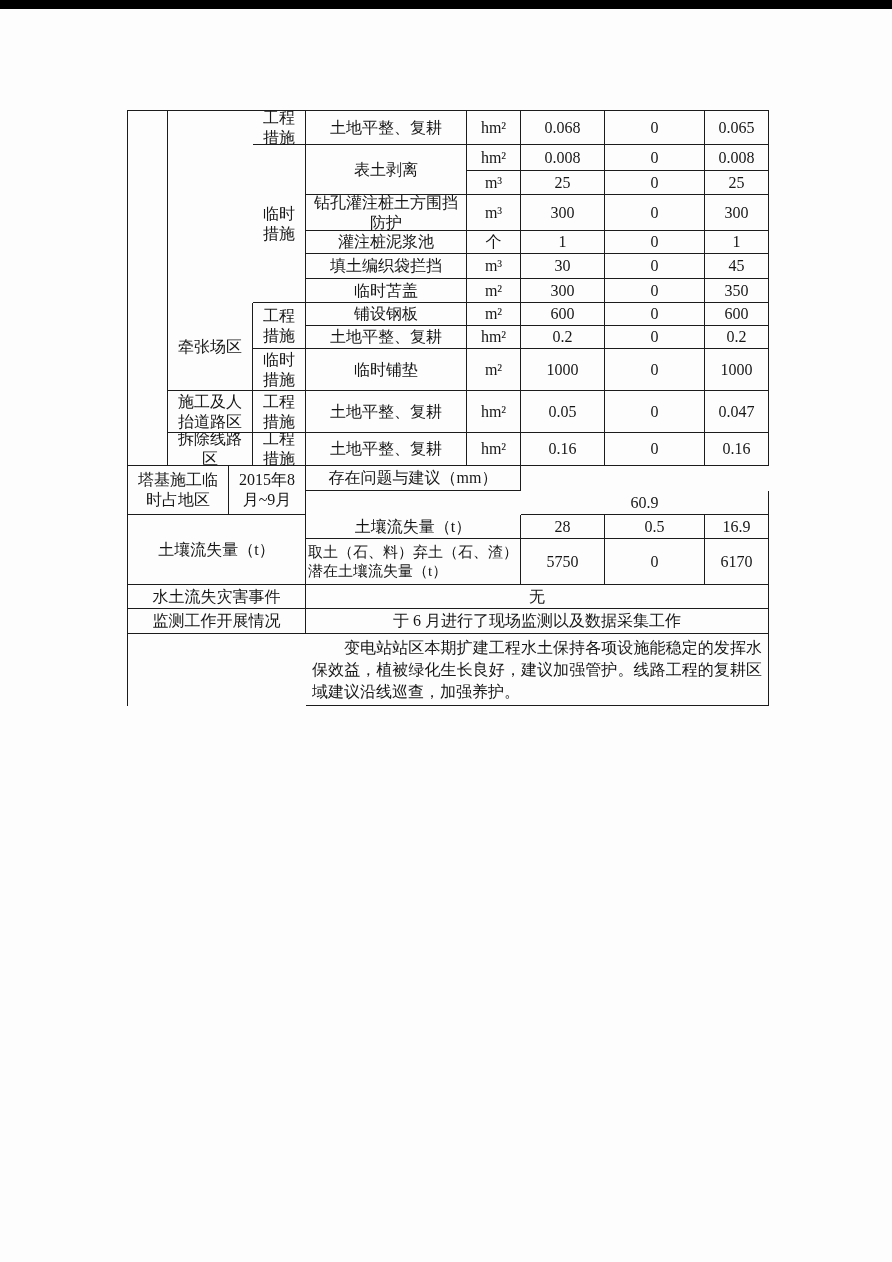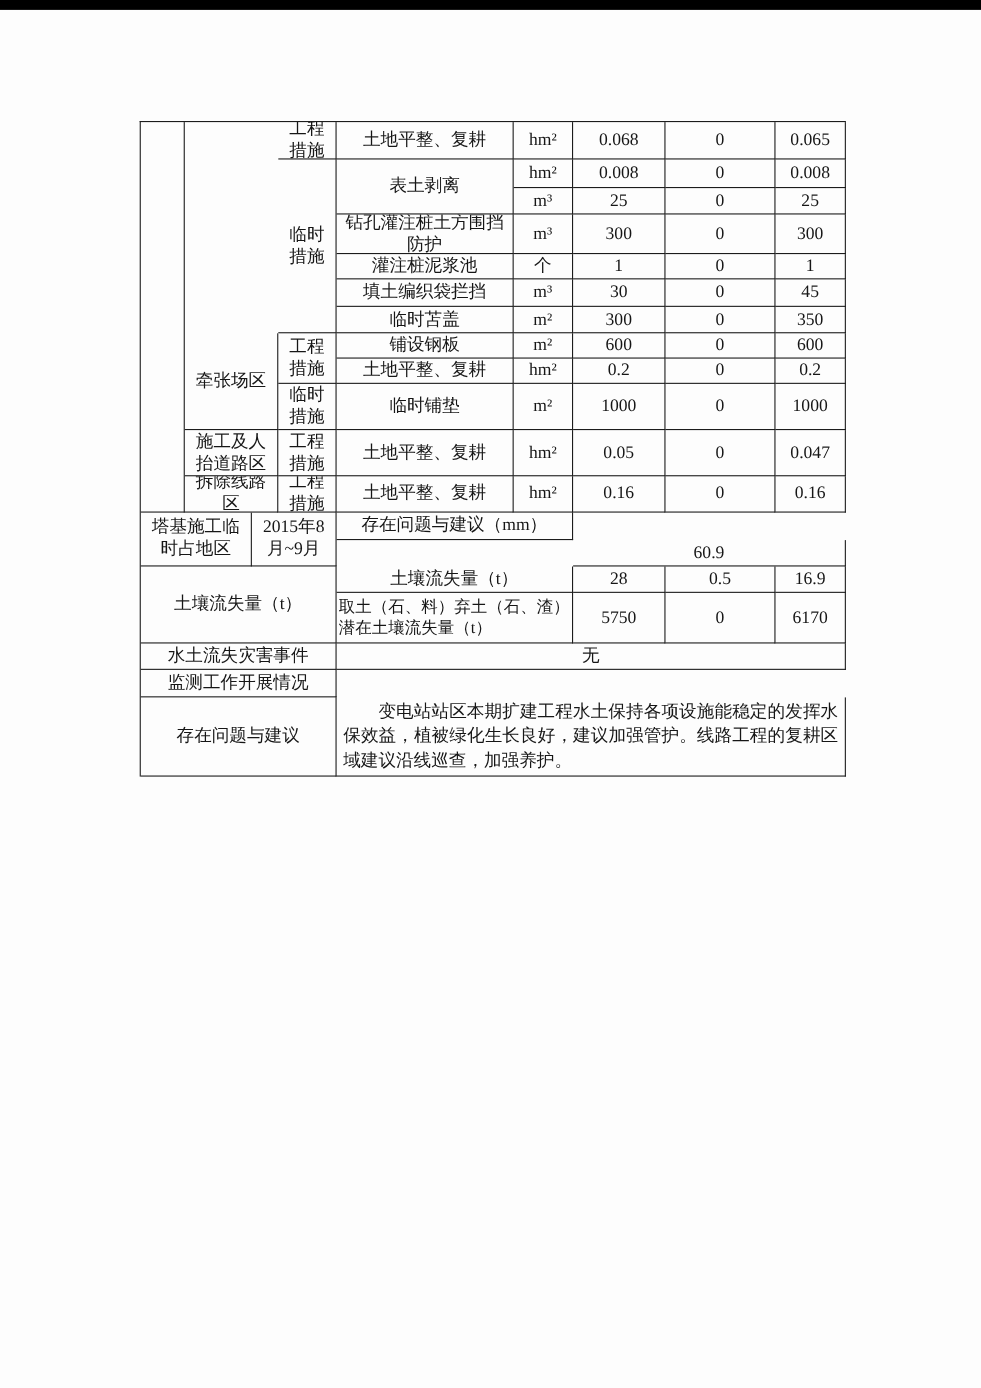--- a/index.html
+++ b/index.html
@@ -123,17 +123,17 @@
     <div class="cell" style="grid-area:15/9/16/10">16.9</div>
     <div class="cell left pre" style="grid-area:16/5/17/7">取土（石、料）弃土（石、渣）
 潜在土壤流失量（t）</div>
     <div class="cell" style="grid-area:16/7/17/8">5750</div>
     <div class="cell" style="grid-area:16/8/17/9">0</div>
     <div class="cell" style="grid-area:16/9/17/10">6170</div>
 
     <div class="cell" style="grid-area:17/1/18/5">水土流失灾害事件</div>
     <div class="cell" style="grid-area:17/5/18/10">无</div>
     <div class="cell" style="grid-area:18/1/19/5">监测工作开展情况</div>
-    <div class="cell" style="grid-area:19/1/20/5">存在问题与建议</div>
+    <div class="cell" style="grid-area:18/5/19/10">于 6 月进行了现场监测以及数据采集工作</div>
     <div class="cell para" style="grid-area:19/5/20/10">变电站站区本期扩建工程水土保持各项设施能稳定的发挥水保效益，植被绿化生长良好，建议加强管护。线路工程的复耕区域建议沿线巡查，加强养护。</div>
 
   </div>
 </div>
 
 </body></html>

